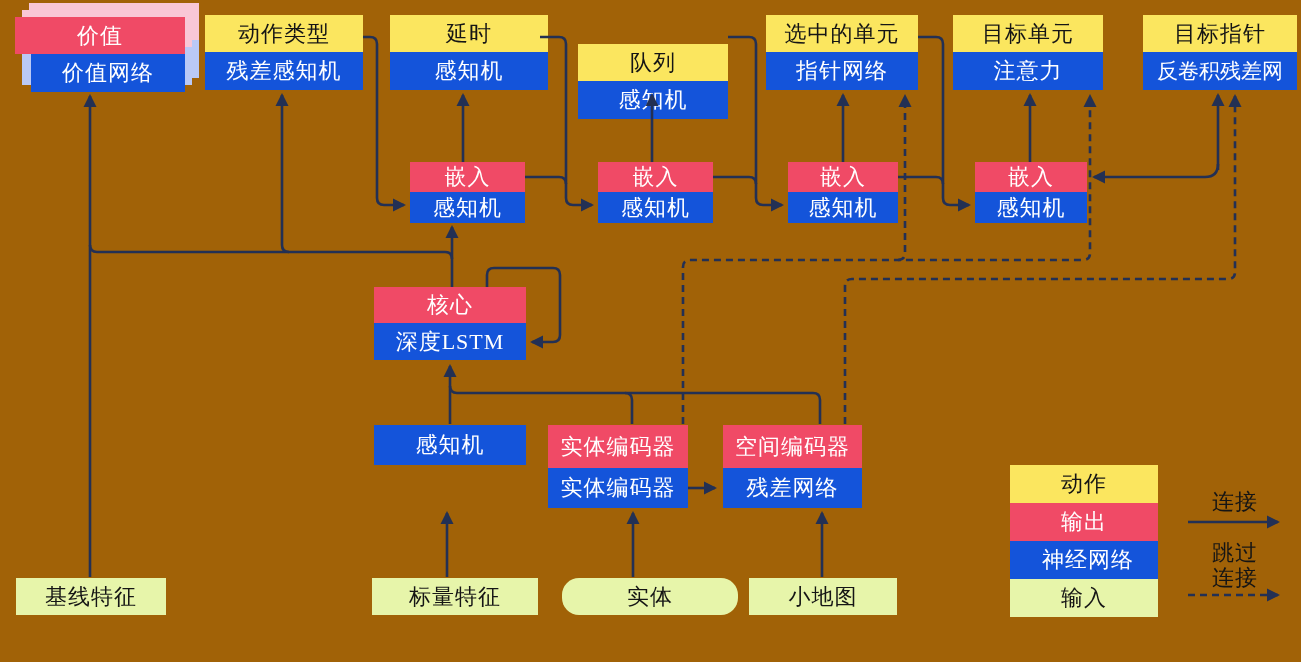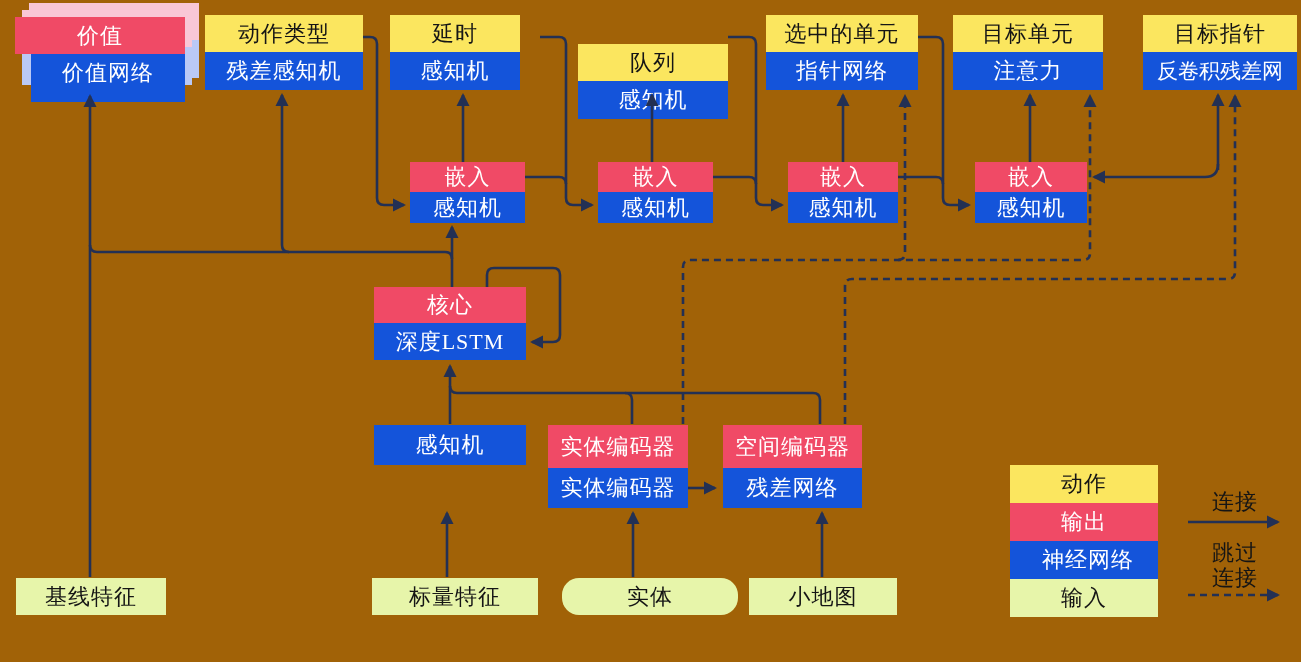--- a/index.html
+++ b/index.html
@@ -26,29 +26,29 @@
     <div class="sh-pink" style="height:37px;"></div>
     <div class="sh-blue" style="height:38px;"></div>
   </div>
   <div class="shadow-card" style="left:22px;top:10px;width:170px;height:75px;">
     <div class="sh-pink" style="height:37px;"></div>
     <div class="sh-blue" style="height:38px;"></div>
   </div>
 
   <div class="node" style="left:15px;top:17px;width:170px;">
     <div class="band c-output" style="height:37px;line-height:37px;">价值</div>
-    <div class="band c-net" style="height:48px;line-height:38px;margin-left:16px;">价值网络</div>
+    <div class="band c-net" style="height:38px;line-height:38px;margin-left:16px;">价值网络</div>
   </div>
 
   <div class="node" style="left:205px;top:15px;width:158px;">
     <div class="band c-action" style="height:37px;line-height:37px;">动作类型</div>
     <div class="band c-net" style="height:38px;line-height:38px;">残差感知机</div>
   </div>
 
-  <div class="node" style="left:390px;top:15px;width:130px;">
+  <div class="node" style="left:390px;top:15px;width:158px;">
     <div class="band c-action" style="height:37px;line-height:37px;">延时</div>
     <div class="band c-net" style="height:38px;line-height:38px;">感知机</div>
   </div>
 
   <div class="node" style="left:578px;top:15px;width:150px;margin-top:29px;">
     <div class="band c-action" style="height:37px;line-height:37px;">队列</div>
     <div class="band c-net" style="height:38px;line-height:38px;">感知机</div>
   </div>
 
   <div class="node" style="left:766px;top:15px;width:152px;">

